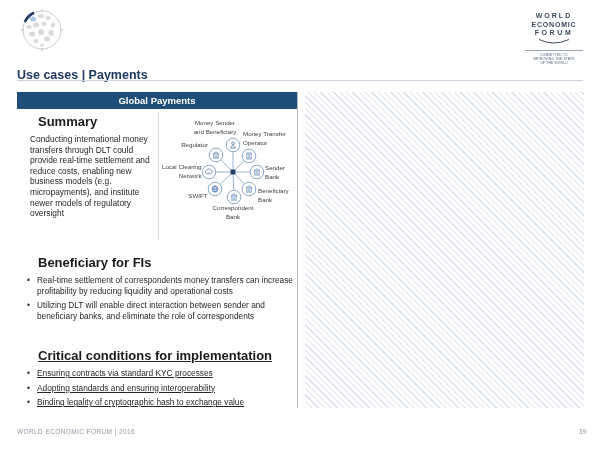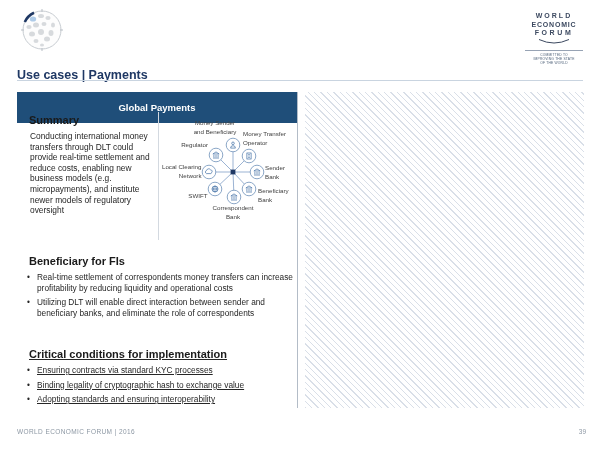--- a/index.html
+++ b/index.html
@@ -14,25 +14,25 @@
   .wef-l3{font-size:7px;letter-spacing:2.6px;}
   .wef-swoosh{display:block;margin:0 auto;}
   .wef-rule{width:58px;height:1px;background:#97a3b4;margin:5px auto 2px auto;}
   .wef-tagline{font-size:5px;line-height:6px;letter-spacing:0.3px;color:#4d6078;
                transform:scale(0.66);transform-origin:top center;}
   .page-title{position:absolute;left:17px;top:52px;font-size:12.5px;font-weight:bold;
               color:var(--accent-navy,#1f3864);margin-top:16px;}
   .title-rule{position:absolute;left:17px;top:80px;width:566px;height:1px;background:#c9d4e0;}
   
   .panel{position:absolute;left:17px;top:92px;width:280px;height:316px;background:#fff;}
-  .panel-bar{position:absolute;left:0;top:0;width:280px;height:31px;
+  .panel-bar{position:absolute;left:0;top:0;width:280px;height:17px;
              background:var(--bar-blue,#1f4e79);color:#fff;font-size:9.5px;font-weight:bold;
              display:flex;align-items:center;justify-content:center;}
   .summary-col{position:absolute;left:8px;top:22px;width:134px;}
-  .sec-heading{font-size:11px;font-weight:bold;color:#1a1a1a;margin:0 0 5px 4px;}
+  .sec-heading{font-size:13px;font-weight:bold;color:#1a1a1a;margin:0 0 5px 13px;}
   .summary-body{font-size:8.4px;line-height:10.6px;margin:5px;}
   .col-divider{position:absolute;left:141px;top:20px;width:1px;height:128px;background:#d3d9e0;}
   .net-diagram{position:absolute;left:148px;top:20px;overflow:visible;}
   .net-diagram text{font-size:6.2px;fill:#404040;}
   .section{position:absolute;left:8px;width:270px;}
   .sec-implications{top:163px;}
   .sec-critical{top:256px;text-decoration:underline;}
   .bullet{position:relative;padding-left:12px;font-size:8.3px;line-height:10.6px;margin:0 0 4px 0;}
   .bullet::before{content:"\2022";position:absolute;left:2px;top:0;font-size:8.3px;color:#262626;}
   
@@ -186,22 +186,22 @@
 
     <div class="section sec-implications">
       <p class="sec-heading">Beneficiary for FIs</p>
       <div class="bullet">Real-time settlement of correspondents money transfers can increase profitability by reducing liquidity and operational costs</div>
       <div class="bullet">Utilizing DLT will enable direct interaction between sender and beneficiary banks, and eliminate the role of correspondents</div>
     </div>
 
     <div class="section sec-critical">
       <p class="sec-heading">Critical conditions for implementation</p>
       <div class="bullet">Ensuring contracts via standard KYC processes</div>
+      <div class="bullet">Adopting standards and ensuring interoperability</div>
       <div class="bullet">Binding legality of cryptographic hash to exchange value</div>
-      <div class="bullet">Adopting standards and ensuring interoperability</div>
     </div>
   </div>
 
   <div class="panel-separator"></div>
   <div class="hatch-box"></div>
 
   <div class="footer-left">WORLD ECONOMIC FORUM | 2016</div>
   <div class="footer-page">39</div>
 
 </div>

